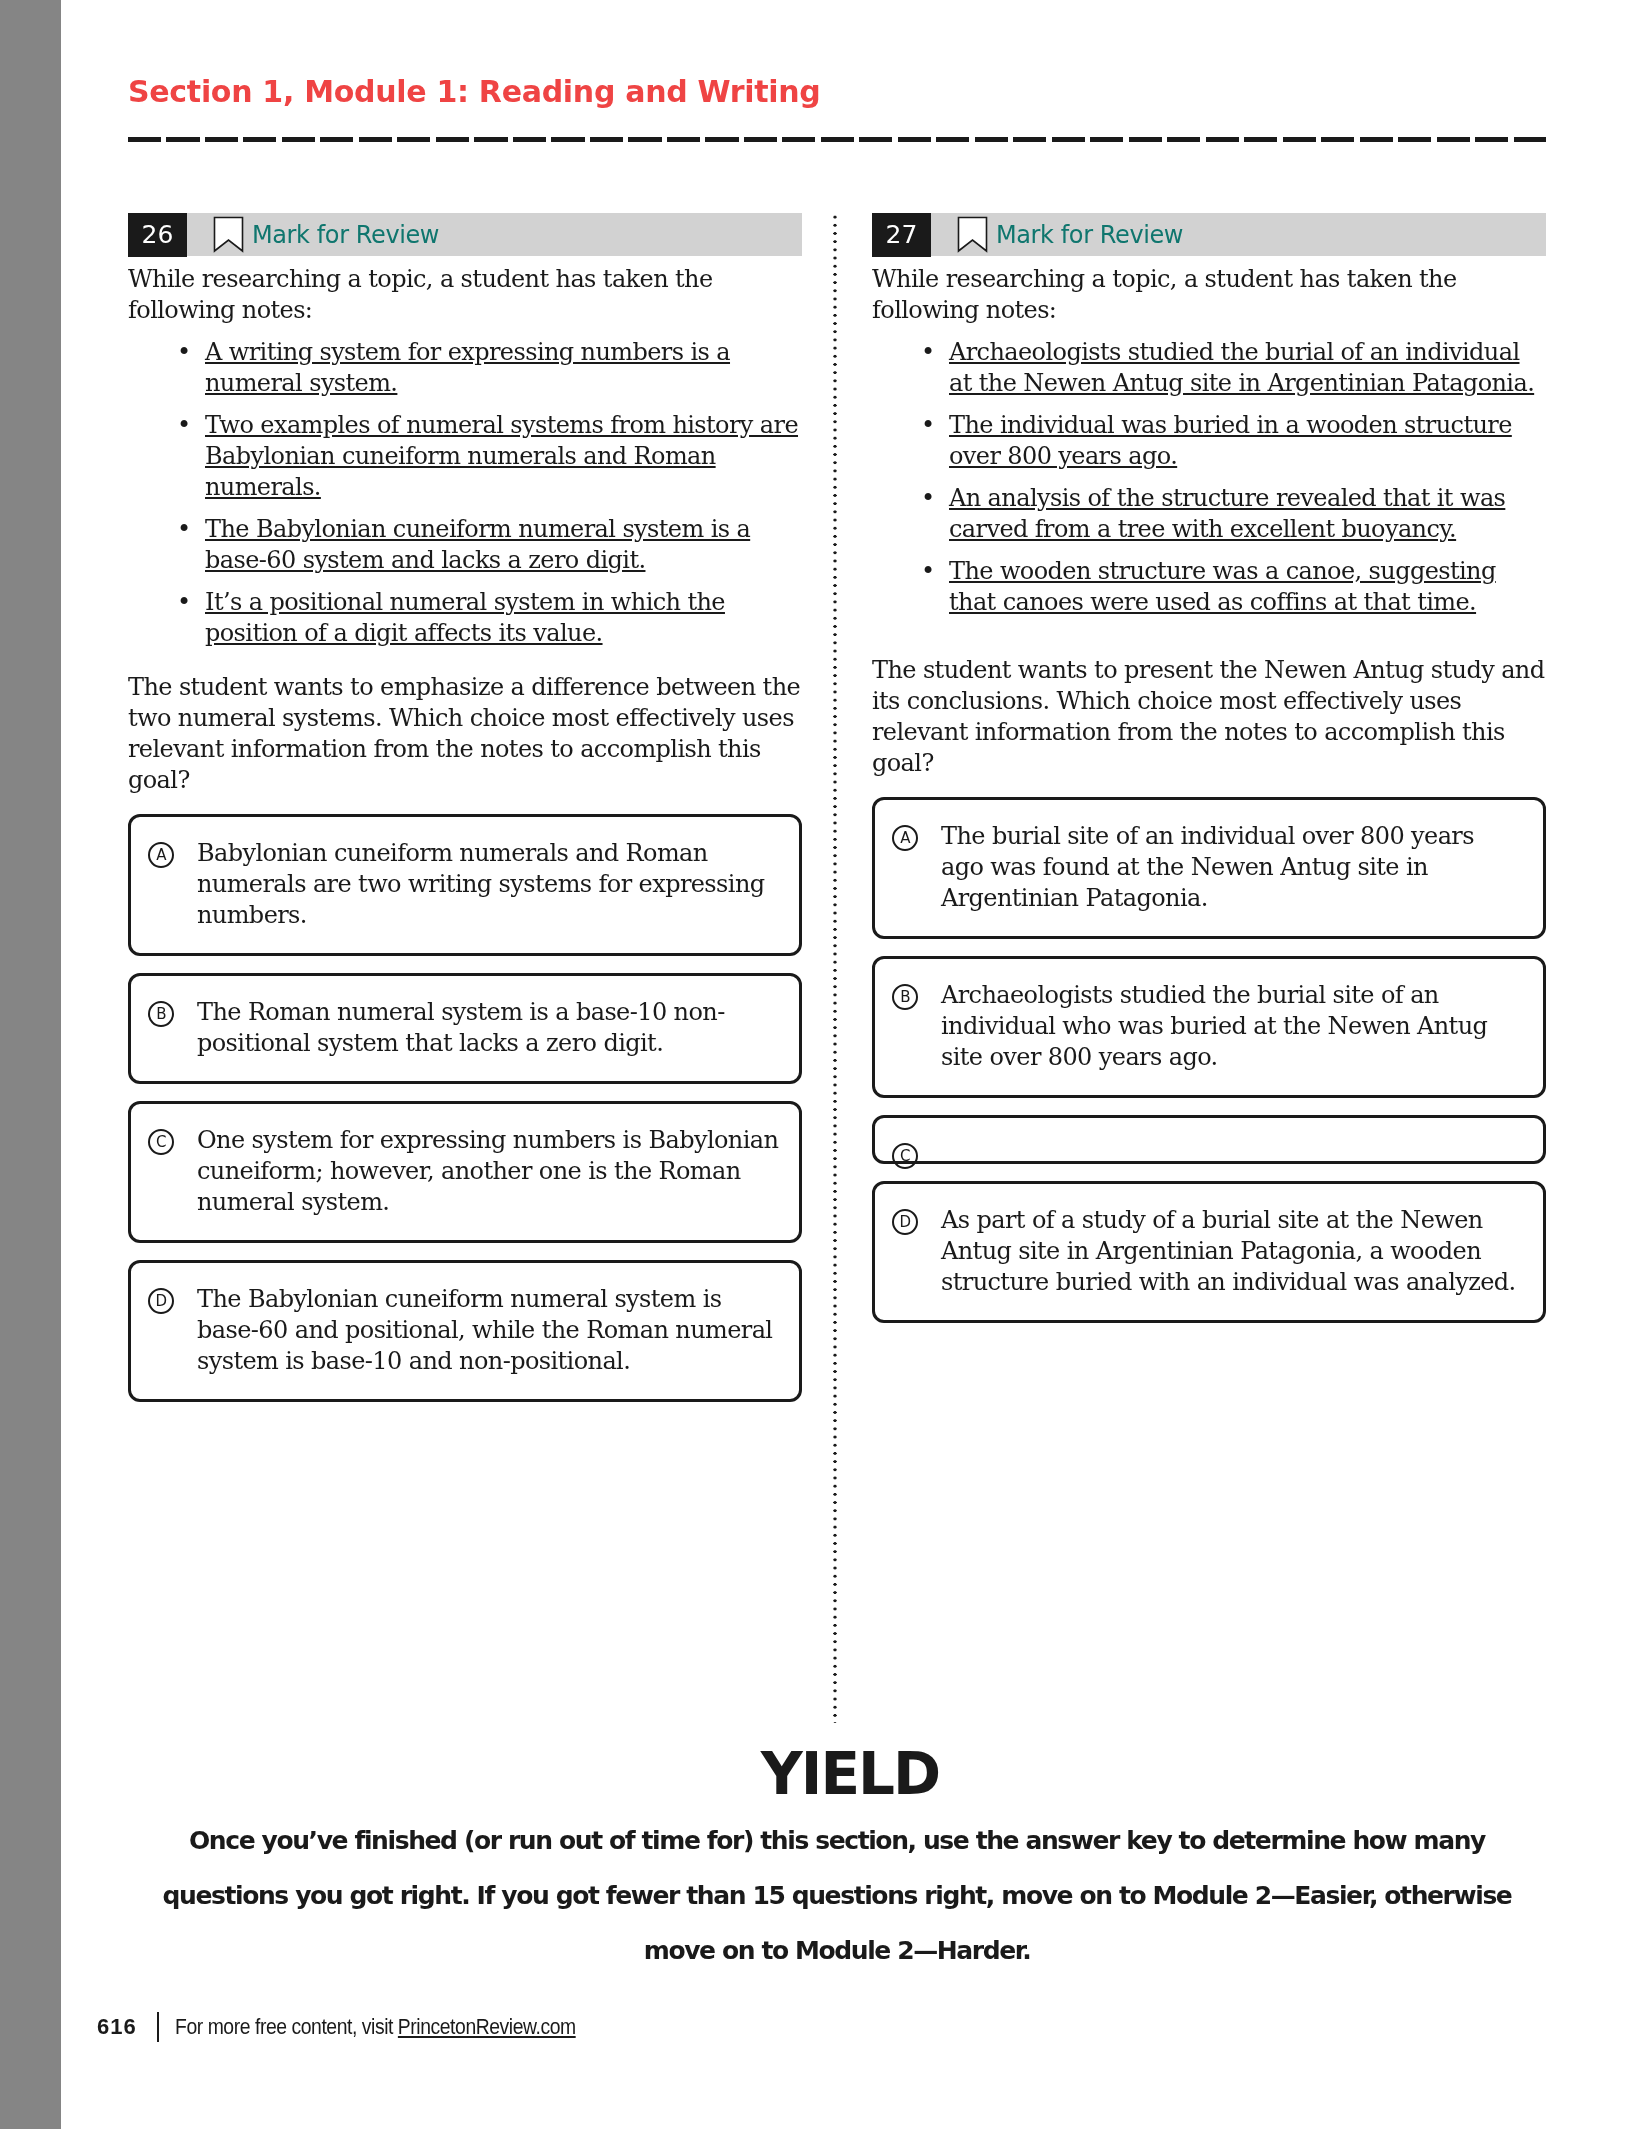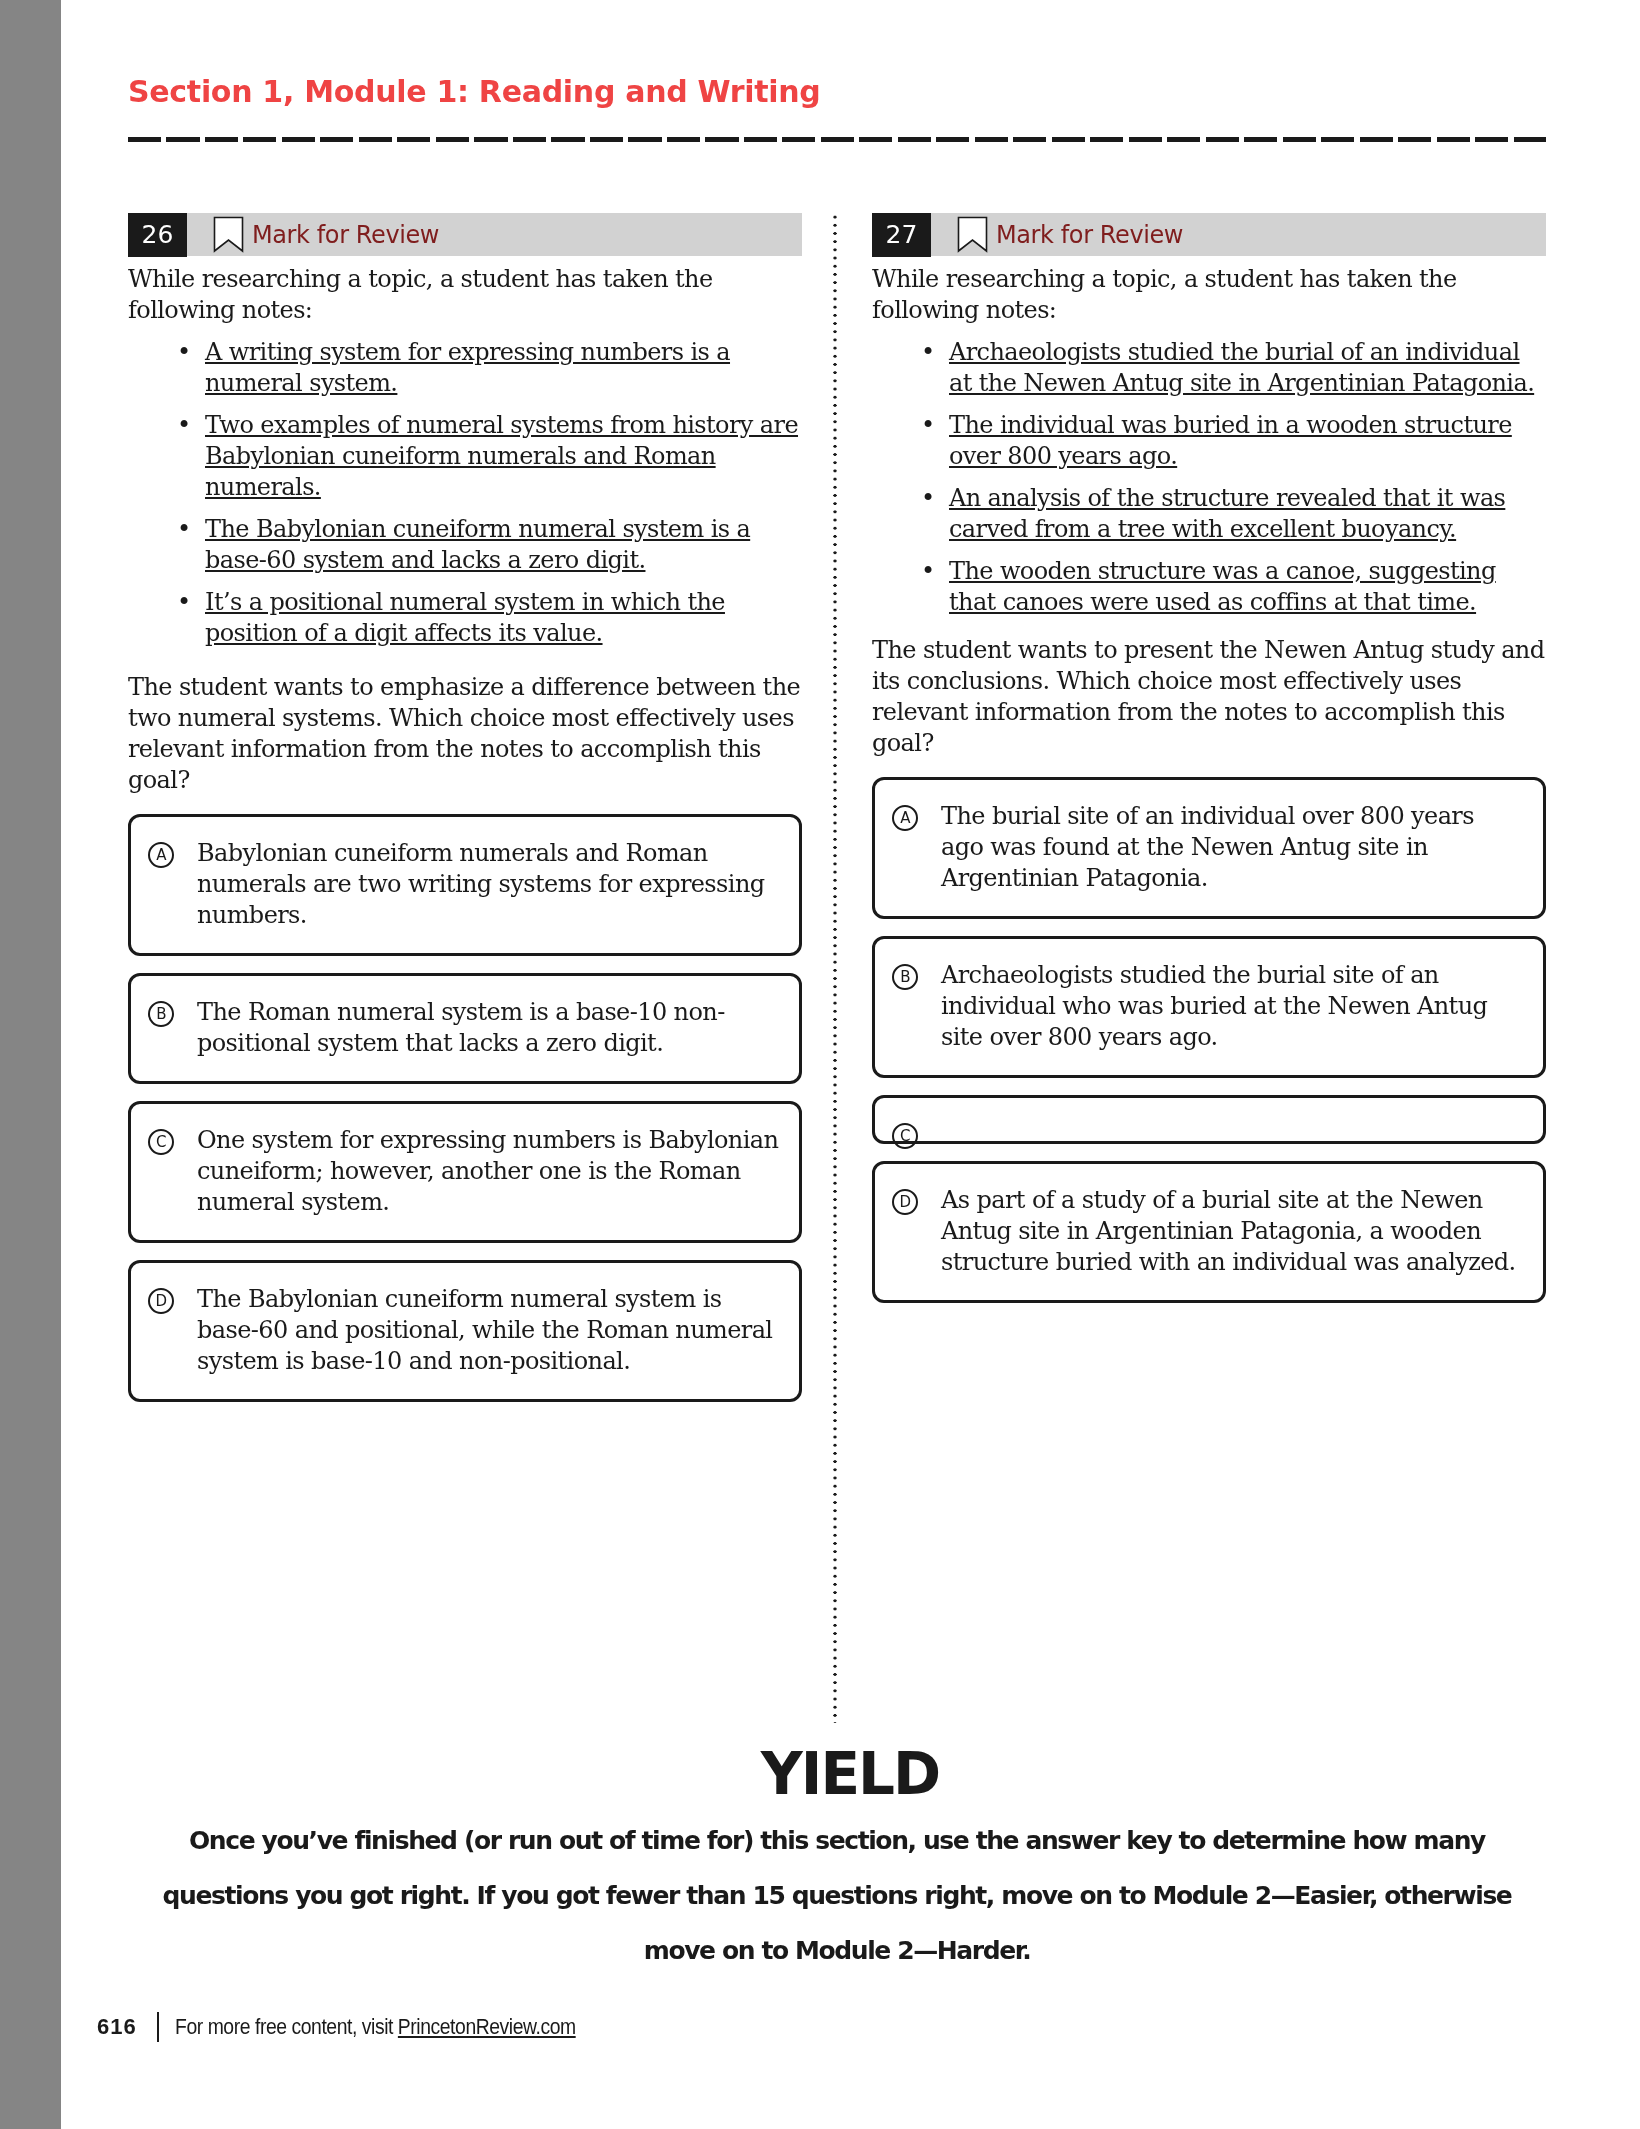--- a/index.html
+++ b/index.html
@@ -27,21 +27,21 @@
   }
   .q-header { height: 43px; background: #d2d2d2; display: flex; align-items: center; }
   .q-number {
     width: 59px; height: 44px; background: #1a1a1a; color: #fff;
     font-family: "DejaVu Sans", "Liberation Sans", sans-serif; font-weight: normal; font-size: 25px;
     display: flex; align-items: center; justify-content: center;
   }
   .bookmark { margin-left: 26px; width: 31px; height: 37px; display: block; }
   .mark-label {
     margin-left: 8px; font-family: "DejaVu Sans", "Liberation Sans", sans-serif;
-    font-size: 24px; color: #7f1d1d; letter-spacing: -0.4px;
+    font-size: 24px; color: #0f766e; letter-spacing: -0.4px;
   }
   .text { font-size: 24px; line-height: 31px; letter-spacing: -0.6px; }
   .intro { margin-top: 8px; }
   ul.notes { list-style: none; margin: 11px 0 0 0; padding: 0 0 0 77px; text-decoration: underline; }
   ul.notes li { position: relative; margin-bottom: 11px; }
   ul.notes li::before { content: "•"; position: absolute; left: -28px; top: 0; }
   .prompt { margin-top: 34px; }
   .choices { margin-top: 18px; }
   .choice {
     border: 3px solid #1a1a1a; border-radius: 12px; box-sizing: border-box;
@@ -126,21 +126,21 @@
     </svg>
     <span class="mark-label">Mark for Review</span>
   </div>
   <div class="text intro">While researching a topic, a student has taken the following notes:</div>
   <ul class="notes text">
     <li>Archaeologists studied the burial of an individual at the Newen Antug site in Argentinian Patagonia.</li>
     <li>The individual was buried in a wooden structure over 800 years ago.</li>
     <li>An analysis of the structure revealed that it was carved from a tree with excellent buoyancy.</li>
     <li>The wooden structure was a canoe, suggesting that canoes were used as coffins at that time.</li>
   </ul>
-  <div class="text prompt" style="margin-top:17px">The student wants to present the Newen Antug study and its conclusions. Which choice most effectively uses relevant information from the notes to accomplish this goal?</div>
+  <div class="text prompt" style="margin-top:37px">The student wants to present the Newen Antug study and its conclusions. Which choice most effectively uses relevant information from the notes to accomplish this goal?</div>
   <div class="choices">
     <div class="choice text">
       <span class="choice-letter">A</span>
       <span>The burial site of an individual over 800 years ago was found at the Newen Antug site in Argentinian Patagonia.</span>
     </div>
     <div class="choice text">
       <span class="choice-letter">B</span>
       <span>Archaeologists studied the burial site of an individual who was buried at the Newen Antug site over 800 years ago.</span>
     </div>
     <div class="choice text">

